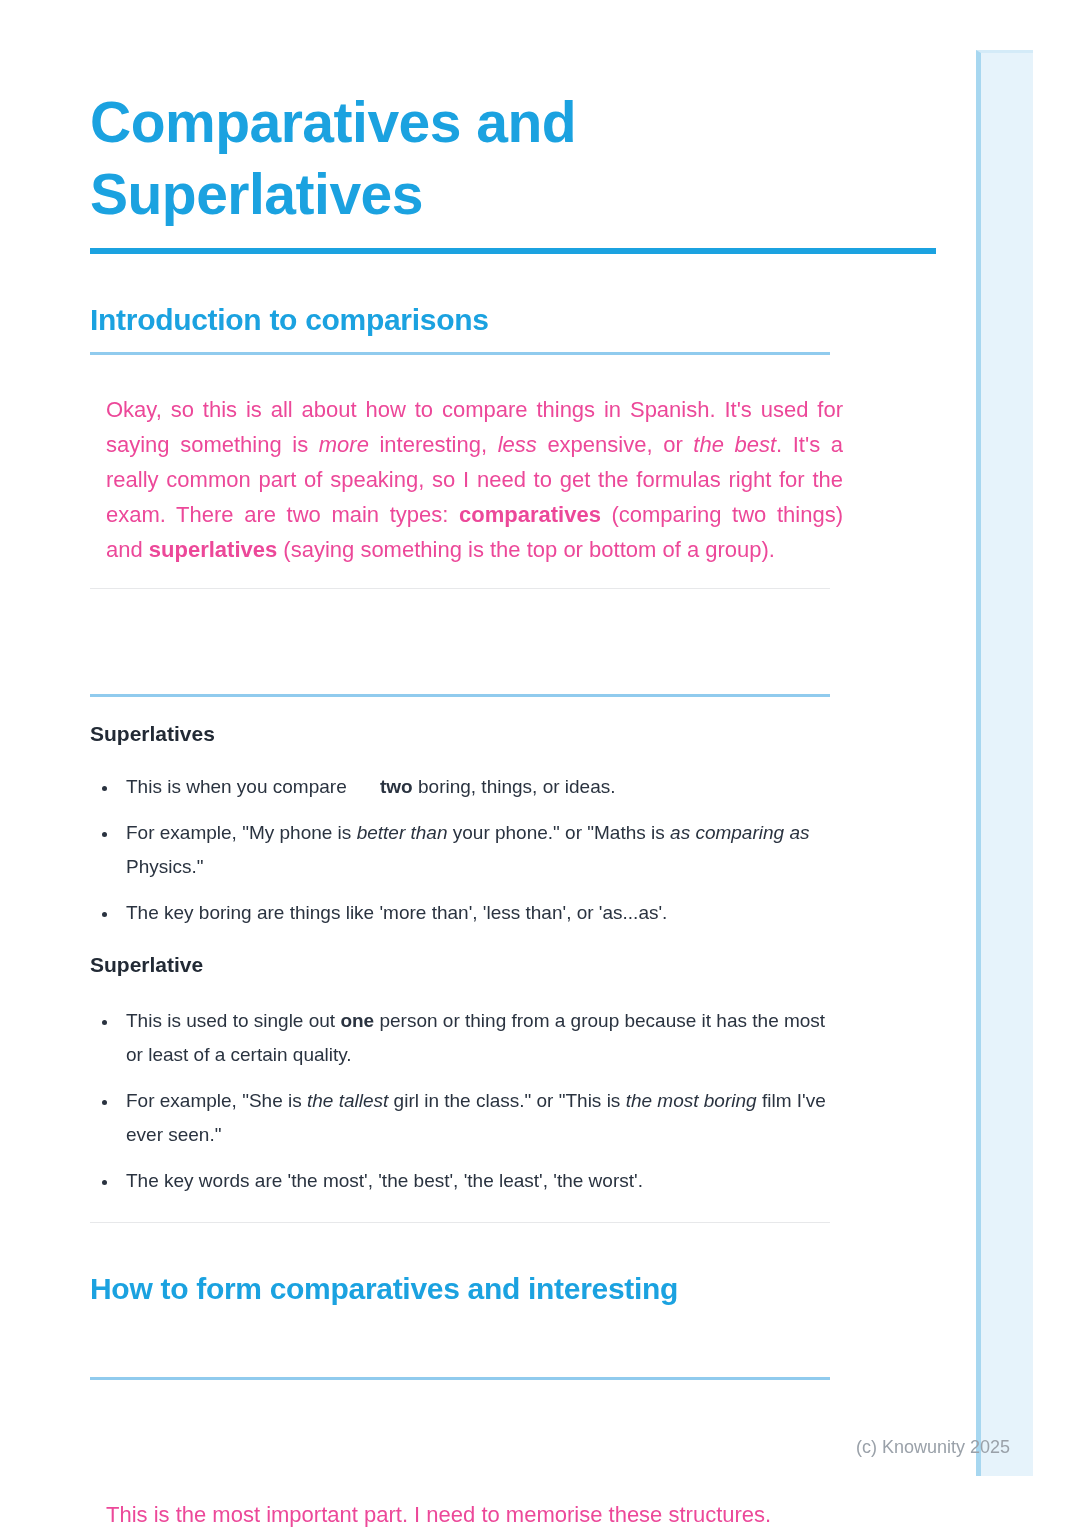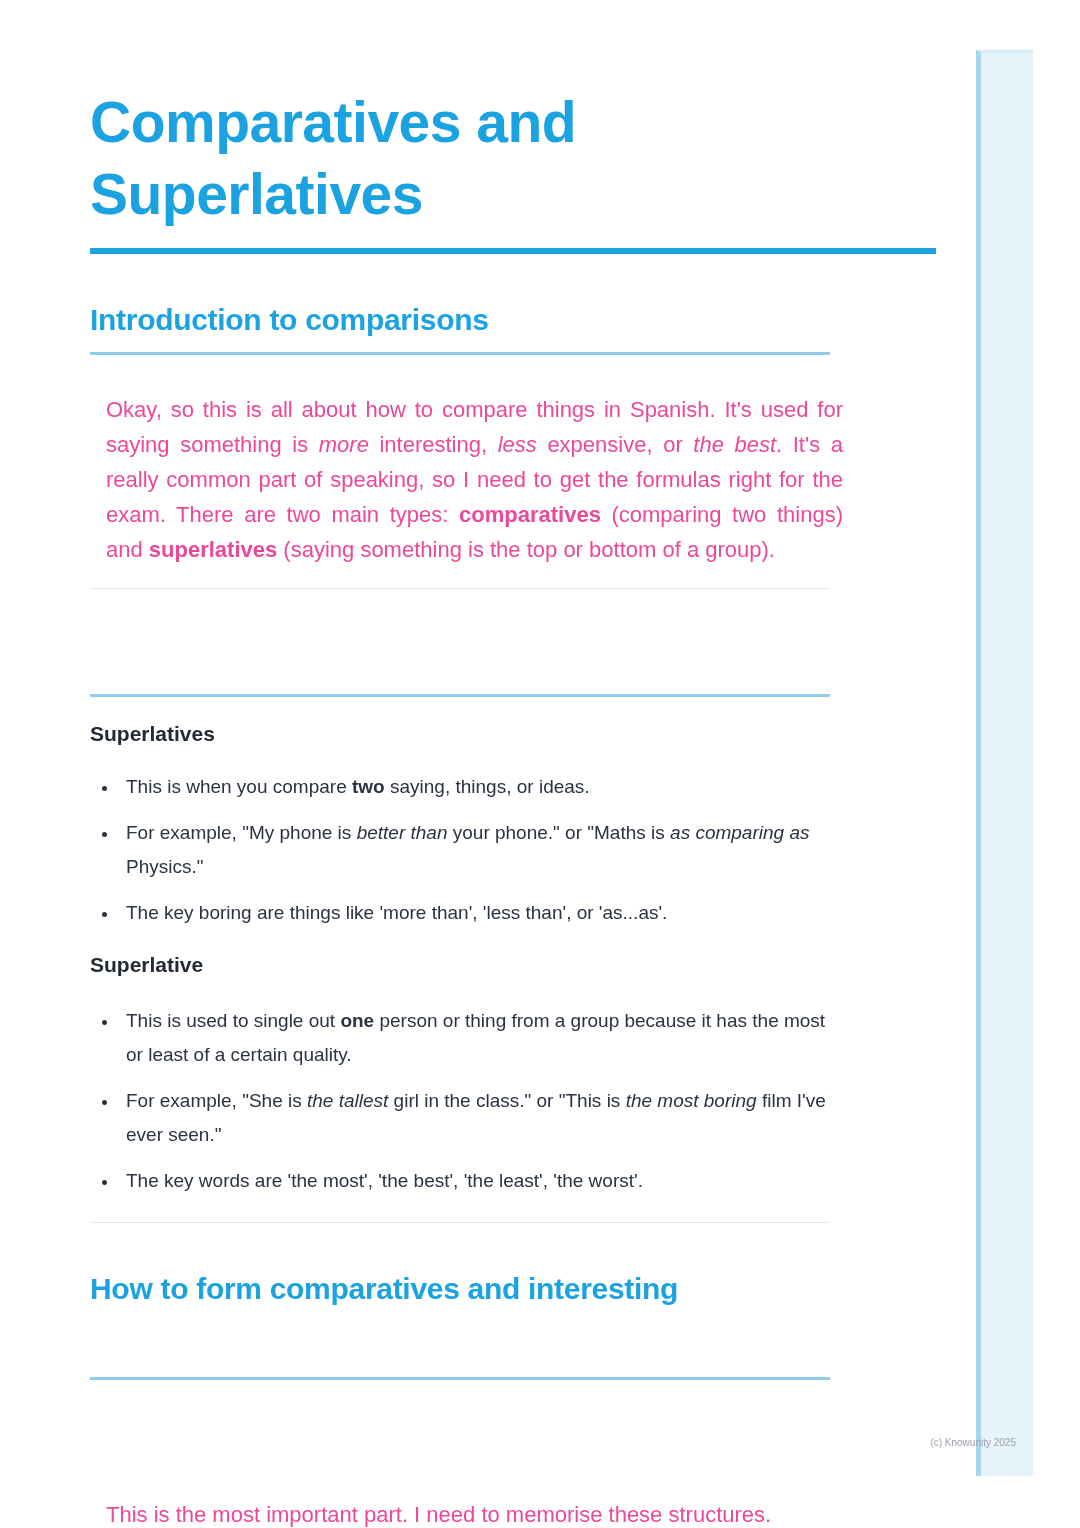--- a/index.html
+++ b/index.html
@@ -93,22 +93,22 @@
 
   .divider {
     width: 740px;
     height: 1px;
     background: #E7E8EA;
   }
 
   .footer {
     position: absolute;
     top: 1437px;
-    right: 64px;
-    font-size: 10px;
+    right: 70px;
+    font-size: 18px;
     color: #9AA1A9;
     z-index: 2;
   }
 </style>
 </head>
 <body>
 
 <div class="page">
 
   <div class="side-accent"></div>
@@ -122,21 +122,21 @@
 
   <p class="abs body justify" style="top:376px"><span>Okay, so this is all about how to compare things in Spanish. It's used for saying something is </span><span style="font-style: italic;">more</span><span> interesting, </span><span style="font-style: italic;">less</span><span> expensive, or </span><span style="font-style: italic;">the best</span><span>. It's a really common part of speaking, so I need to get the formulas right for the exam. There are two main types: </span><span style="font-weight: bold;">comparatives</span><span> (comparing two things) and </span><span style="font-weight: bold;">superlatives</span><span> (saying something is the top or bottom of a group).</span></p>
 
   <div class="abs divider" style="top:588px"></div>
 
   <div class="abs h2-underline" style="top:694px"></div>
 
   <h3 class="abs h3" style="top:721px">Superlatives</h3>
 
   <ul class="abs list" style="top:770px">
-    <li><span>This is when you compare </span><span style="font-weight: bold;">two</span><span> saying, things, or ideas.</span></li>
+    <li><span>This is when you compare </span><span style="font-weight: bold; margin-left: 28px;">two</span><span> boring, things, or ideas.</span></li>
     <li><span>For example, "My phone is </span><span style="font-style: italic;">better than</span><span> your phone." or "Maths is </span><span style="font-style: italic;">as comparing as</span><span> Physics."</span></li>
     <li><span>The key boring are things like 'more than', 'less than', or 'as...as'.</span></li>
   </ul>
 
   <h3 class="abs h3" style="top:952px">Superlative</h3>
 
   <ul class="abs list" style="top:1004px">
     <li><span>This is used to single out </span><span style="font-weight: bold;">one</span><span> person or thing from a group because it has the most or least of a certain quality.</span></li>
     <li><span>For example, "She is </span><span style="font-style: italic;">the tallest</span><span> girl in the class." or "This is </span><span style="font-style: italic; margin-top: 44px;">the most boring</span><span> film I've ever seen."</span></li>
     <li><span>The key words are 'the most', 'the best', 'the least', 'the worst'.</span></li>

